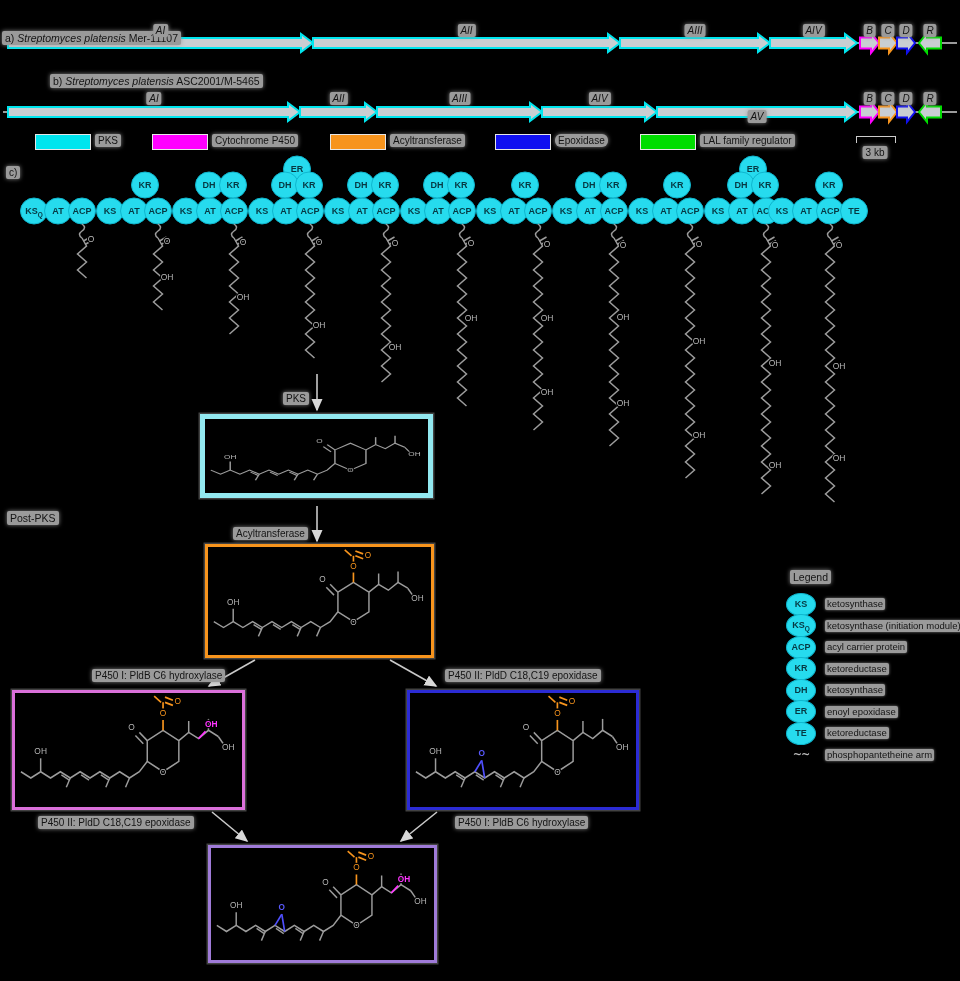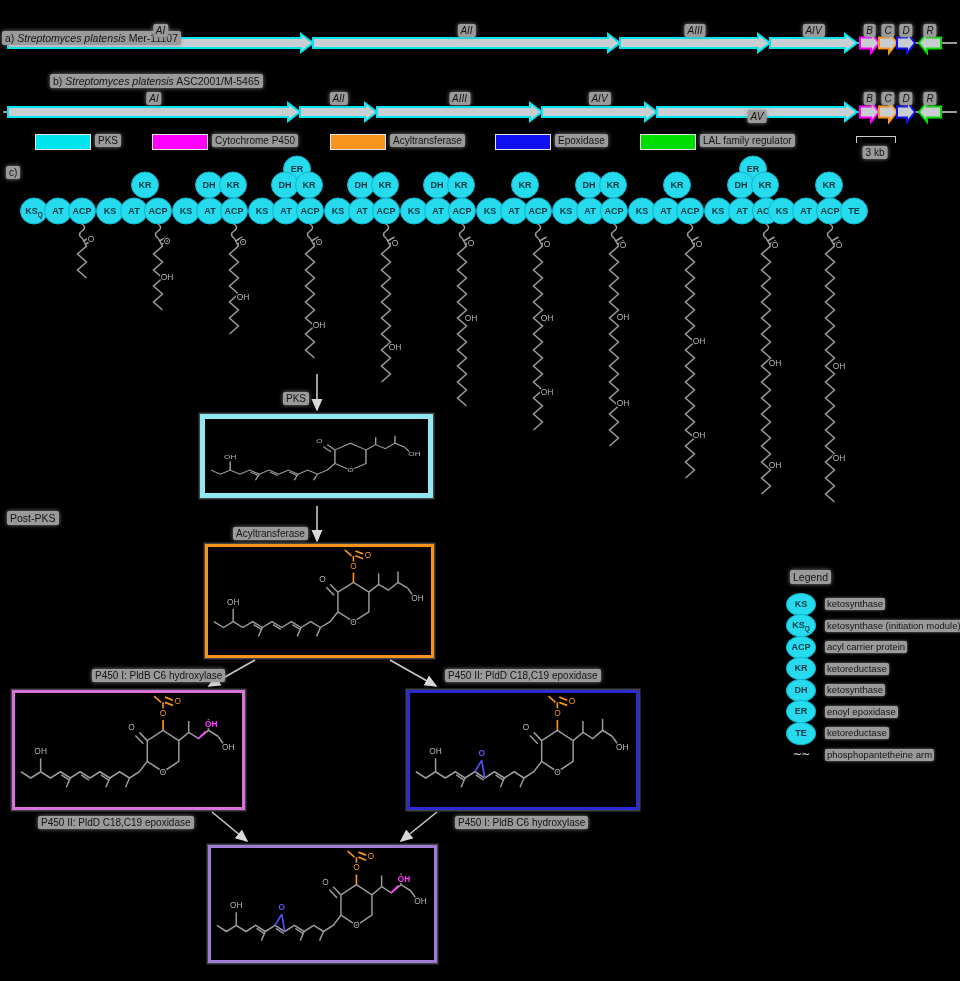--- a/index.html
+++ b/index.html
@@ -102,21 +102,21 @@
     </div>
 
   <div id="gene-legend" style="position:absolute;left:0;top:131px;width:960px;height:24px;">
       <span class="swatch" style="left: 35px; background: rgb(0, 229, 238);"></span>
       <span class="chip " style="left: 95px; top: 3px;">PKS</span>
       <span class="swatch" style="left: 152px; background: rgb(255, 0, 255);"></span>
       <span class="chip " style="left: 212px; top: 3px;">Cytochrome P450</span>
       <span class="swatch" style="left: 330px; background: rgb(247, 148, 29);"></span>
       <span class="chip " style="left: 390px; top: 3px;">Acyltransferase</span>
       <span class="swatch" style="left: 495px; background: rgb(16, 16, 240);"></span>
-      <span class="chip " style="left: 555px; top: 3px;">Epoxidase</span>
+      <span class="chip " style="left: 555px; top: 3px; border-radius: 6px;">Epoxidase</span>
       <span class="swatch" style="left: 640px; background: rgb(0, 221, 0);"></span>
       <span class="chip " style="left: 700px; top: 3px;">LAL family regulator</span>
     </div>
   <div id="scalebar"></div>
   <span class="chip ctr" style="left:875px;top:146px;">3 kb</span>
 
   <span class="chip" style="left:6px;top:166px;">c)</span>
   <svg id="modsvg" width="960" height="355" style="position:absolute;left:0;top:155px;">
       <ellipse cx="34" cy="56" rx="13.5" ry="13" fill="#26DBEE" stroke="#0FB6CE" stroke-width="1"></ellipse>
       <text x="34" y="59.2" class="dom">KS<tspan font-size="6.5" dy="2.5">Q</tspan></text>

